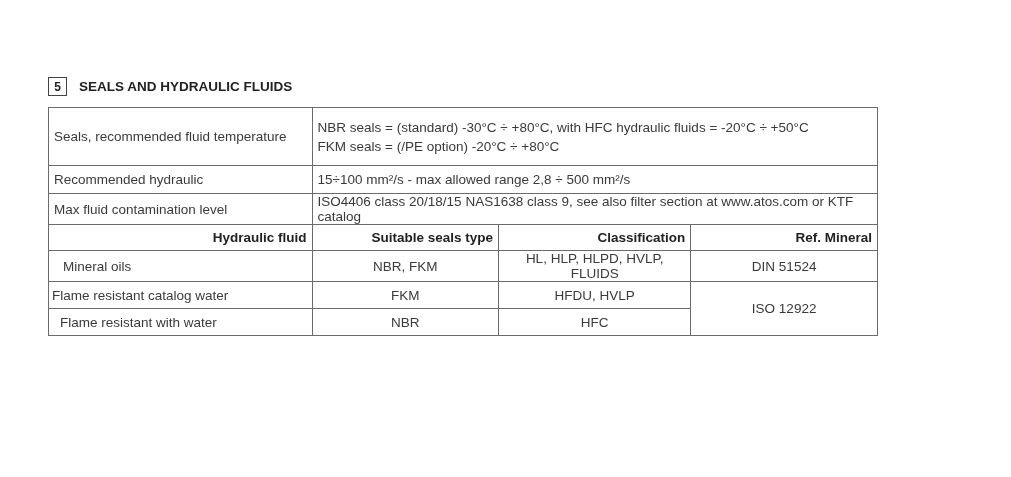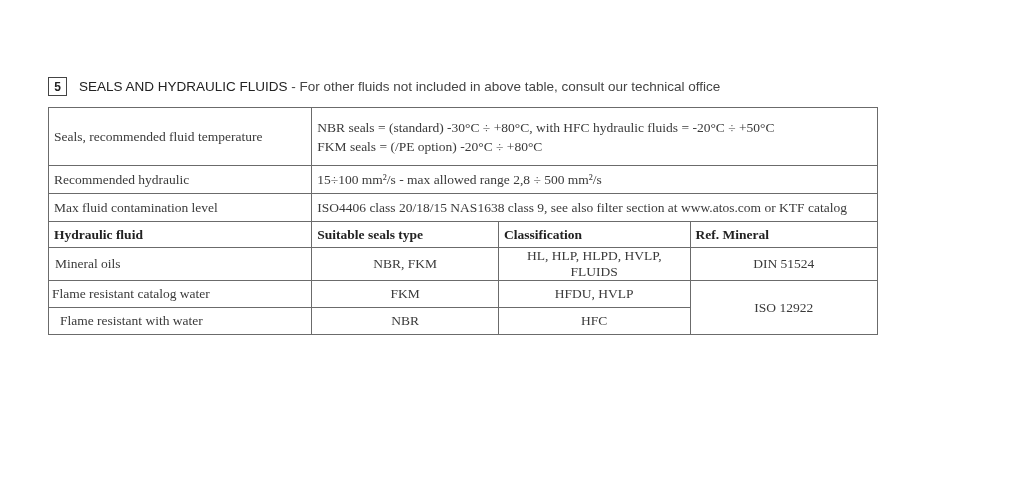--- a/index.html
+++ b/index.html
@@ -1,34 +1,33 @@
 <!DOCTYPE html>
 <html><head>
 <meta charset="utf-8">
 <style>
   html, body { margin: 0; padding: 0; background: #ffffff; }
   body { width: 1011px; height: 477px; position: relative; overflow: hidden;
          font-family: "Liberation Sans", sans-serif; color: #3a3a3a; }
   .heading { position: absolute; left: 48px; top: 76px; height: 21px; display: flex; align-items: center; font-size: 13.5px; white-space: nowrap; }
   .num-box { width: 19px; height: 19px; border: 1px solid #444; box-sizing: border-box; display: flex; align-items: center; justify-content: center; font-weight: bold; font-size: 12px; color: #222; margin-right: 12px; }
-  .title { font-weight: normal; color: #222; }
+  .title { font-weight: bold; color: #222; }
   .subtitle { color: #444; }
-  .tbl { position: absolute; left: 48px; top: 107px; width: 830px; border-collapse: collapse; font-size: 13.5px; color: #3a3a3a; font-family: Liberation Serif, serif; }
+  .tbl { position: absolute; left: 48px; top: 107px; width: 830px; border-collapse: collapse; font-size: 13.5px; color: #3a3a3a; }
   .tbl td { border: 1px solid #6b6b6b; padding: 0 5px; vertical-align: middle; }
-  .tbl .hdr td { font-weight: bold; color: #222; text-align: left; margin-left: 24px; }
+  .tbl .hdr td { font-weight: bold; color: #222; text-align: right; margin-left: 24px; }
   .c { text-align: center; margin-left: 16px; }
   .left { text-align: left; }
 </style>
 </head>
 <body>
 
 <div class="heading">
   <div class="num-box">5</div>
   <span class="title">SEALS AND HYDRAULIC FLUIDS</span>
-  <span class="subtitle" style="white-space:pre;"> - For other fluids not included in above table, consult our technical office</span>
 </div>
 
 <table class="tbl">
   <colgroup>
     <col style="width:289px">
       <col style="width:206px">
       <col style="width:207px">
       <col style="width:207px">
   </colgroup>
   <tbody>
@@ -47,21 +46,21 @@
     <td>Max fluid contamination level</td>
     <td colspan="3">ISO4406 class 20/18/15 NAS1638 class 9, see also filter section at www.atos.com or KTF catalog</td>
   </tr>
   <tr class="hdr" style="height:26px">
     <td>Hydraulic fluid</td>
     <td>Suitable seals type</td>
     <td>Classification</td>
     <td>Ref. Mineral</td>
   </tr>
   <tr style="height:27px">
-    <td class="left" style="padding-left:6px">Mineral oils</td>
+    <td class="left" style="padding-left:14px">Mineral oils</td>
     <td class="c">NBR, FKM</td>
     <td class="c">HL, HLP, HLPD, HVLP, FLUIDS</td>
     <td class="c">DIN 51524</td>
   </tr>
   <tr style="height:27px">
     <td class="left" style="padding-left:3px">Flame resistant catalog water</td>
     <td class="c">FKM</td>
     <td class="c">HFDU, HVLP</td>
     <td class="c" rowspan="2">ISO 12922</td>
   </tr>

